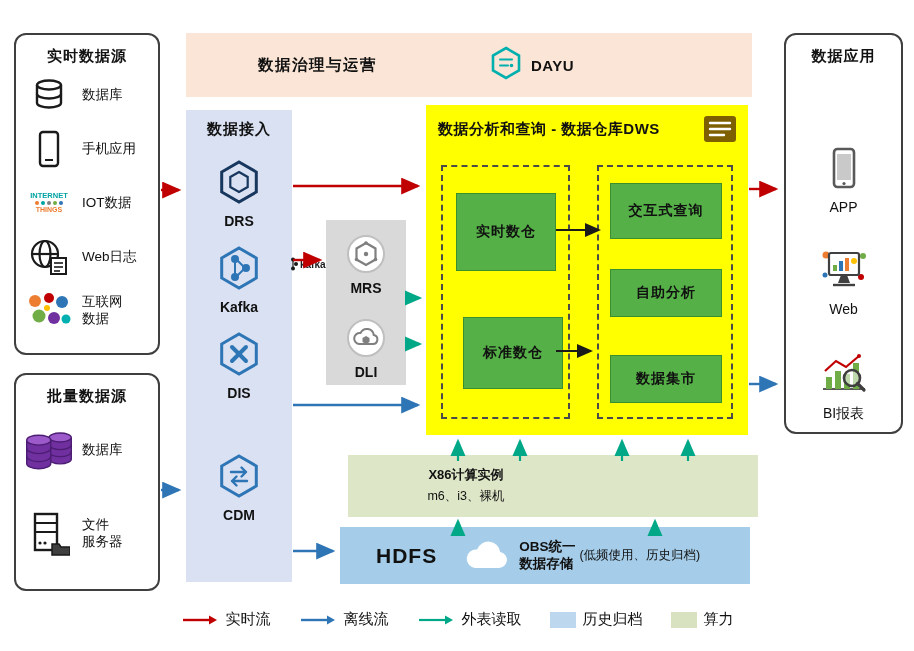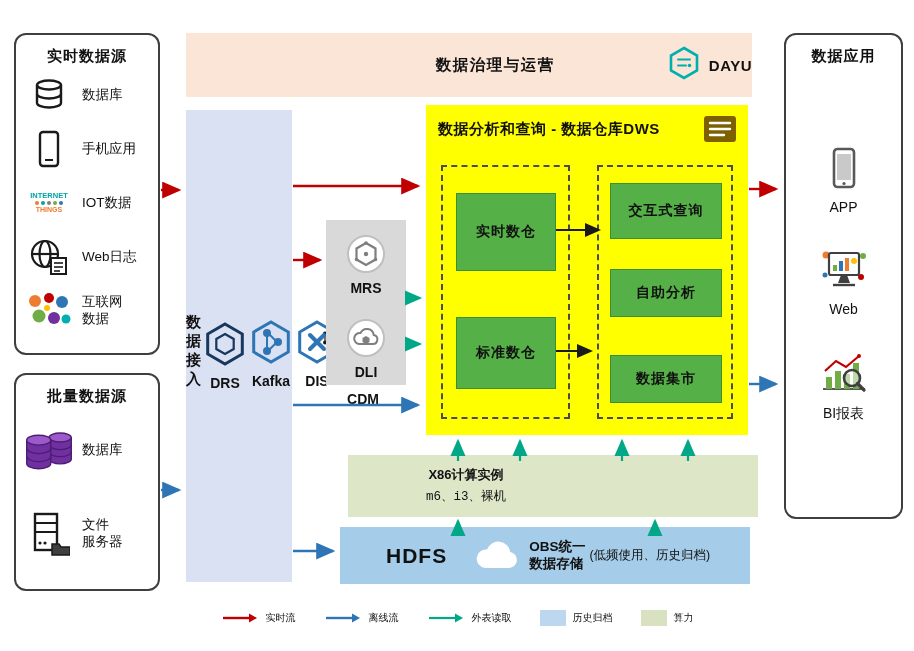--- a/index.html
+++ b/index.html
@@ -20,27 +20,27 @@
   .ic{width:50px;flex:0 0 50px;display:flex;justify-content:center;align-items:center;}
   .src-label{font-size:13.5px;line-height:1.25;}
 
   .iot{display:flex;flex-direction:column;align-items:center;line-height:1.1;}
   .iot1{color:#00a3a3;font-size:7.5px;font-weight:bold;}
   .iot2{color:#ed7d31;font-size:7px;font-weight:bold;}
   .iot-dots{display:flex;}
   .iot-dots i{width:4px;height:4px;border-radius:50%;display:inline-block;margin:1px;}
 
   
-  .gov{left:186px;top:33px;width:566px;height:64px;background:#fbe5d6;display:flex;align-items:center;justify-content:flex-end;}
+  .gov{left:186px;top:33px;width:566px;height:64px;background:#fbe5d6;display:flex;align-items:center;}
   .gov-title{font-weight:bold;font-size:15.5px;margin-left:72px;letter-spacing:1.5px;}
   .gov-dayu{display:flex;align-items:center;gap:8px;margin-left:112px;}
   .dayu-text{font-weight:bold;font-size:15px;letter-spacing:0.5px;}
 
   
-  .ing-col{left:186px;top:110px;width:106px;height:472px;background:#d9e1f2;display:flex;flex-direction:row;align-items:center;}
+  .ing-col{left:186px;top:110px;width:106px;height:472px;background:#d9e1f2;display:flex;flex-direction:column;align-items:center;}
   .ing-title{font-weight:bold;font-size:15px;margin-top:10px;letter-spacing:1px;}
   .ing-item{display:flex;flex-direction:column;align-items:center;position:relative;}
   .ing-item.drs{margin-top:20px;}
   .ing-item.kafka{margin-top:16px;}
   .ing-item.dis{margin-top:16px;}
   .ing-item.cdm{margin-top:52px;}
   .ing-label{font-weight:bold;font-size:14px;margin-top:4px;}
   .kafka-logo{position:absolute;left:72px;top:12px;display:flex;align-items:center;gap:2px;}
   .kafka-logo-text{font-size:10px;font-weight:bold;color:#1a1a1a;}
 
@@ -52,49 +52,49 @@
   
   .dws{left:426px;top:105px;width:322px;height:330px;background:#ffff00;}
   .dws-title{position:absolute;left:12px;top:15px;font-weight:bold;font-size:15px;letter-spacing:0.5px;}
   .dws-doc{position:absolute;right:10px;top:9px;}
   .dash{position:absolute;border:2px dashed #4a4a4a;box-sizing:border-box;}
   .dash-left{left:15px;top:60px;width:129px;height:254px;}
   .dash-right{left:171px;top:60px;width:136px;height:254px;}
   .gbox{position:absolute;background:#55b047;border:1px solid #3c8f2f;display:flex;align-items:center;justify-content:center;
         font-weight:bold;font-size:14px;letter-spacing:1px;box-sizing:border-box;}
   .g1{left:13px;top:26px;width:100px;height:78px;}
-  .g2{left:13px;top:150px;width:100px;height:72px;}
+  .g2{left:20px;top:150px;width:100px;height:72px;}
   .g3{left:11px;top:16px;width:112px;height:56px;}
   .g4{left:11px;top:102px;width:112px;height:48px;}
   .g5{left:11px;top:188px;width:112px;height:48px;}
 
   
   .compute{left:340px;top:455px;width:410px;height:62px;background:#dde7c8;margin-left:8px;}
   .cg{position:absolute;top:11px;text-align:center;}
   .cg-left{left:28px;width:180px;}
   .cg-right{left:218px;width:180px;}
   .cg-t{font-weight:bold;font-size:13px;}
-  .cg-s{font-size:12.5px;margin-top:4px;font-family:Liberation Mono, monospace;}
+  .cg-s{font-size:12.5px;margin-top:4px;}
 
   
   .hdfs{left:340px;top:527px;width:410px;height:57px;background:#a5cde9;display:flex;align-items:center;}
-  .hdfs-t{font-weight:bold;font-size:21px;margin-left:46px;letter-spacing:1px;}
+  .hdfs-t{font-weight:bold;font-size:21px;margin-left:36px;letter-spacing:1px;}
   .hdfs .cloud{margin-left:26px;display:flex;align-items:center;}
   .obs-t{font-weight:bold;font-size:13.5px;margin-left:8px;line-height:1.25;}
   .obs-n{font-size:12.5px;margin-left:4px;}
 
   
-  .apps{left:784px;top:33px;width:119px;height:486px;padding-top:4px;}
+  .apps{left:784px;top:33px;width:119px;height:401px;padding-top:4px;}
   .app-item{position:absolute;left:0;width:100%;text-align:center;}
   .app-1{top:112px;}.app-2{top:212px;}.app-3{top:316px;}
   .app-label{font-size:14px;margin-top:6px;}
 
   
   .legend{position:absolute;left:0;top:610px;width:100%;display:flex;justify-content:center;align-items:center;gap:28px;}
-  .lg-item{display:flex;align-items:center;gap:7px;font-size:10px;justify-content:center;}
+  .lg-item{display:flex;align-items:center;gap:7px;font-size:15px;justify-content:center;}
   .sw{width:26px;height:16px;display:inline-block;}
   .sw-archive{background:#bdd7ee;}
   .sw-compute{background:#d9e2c0;}
 
   
   .arrows{position:absolute;left:0;top:0;pointer-events:none;}
   .lr{stroke:#c00000;stroke-width:2.4;}
   .lb{stroke:#2e75b6;stroke-width:2.4;}
   .lt{stroke:#00a887;stroke-width:2.2;}
   .lk{stroke:#1a1a1a;stroke-width:2;}

